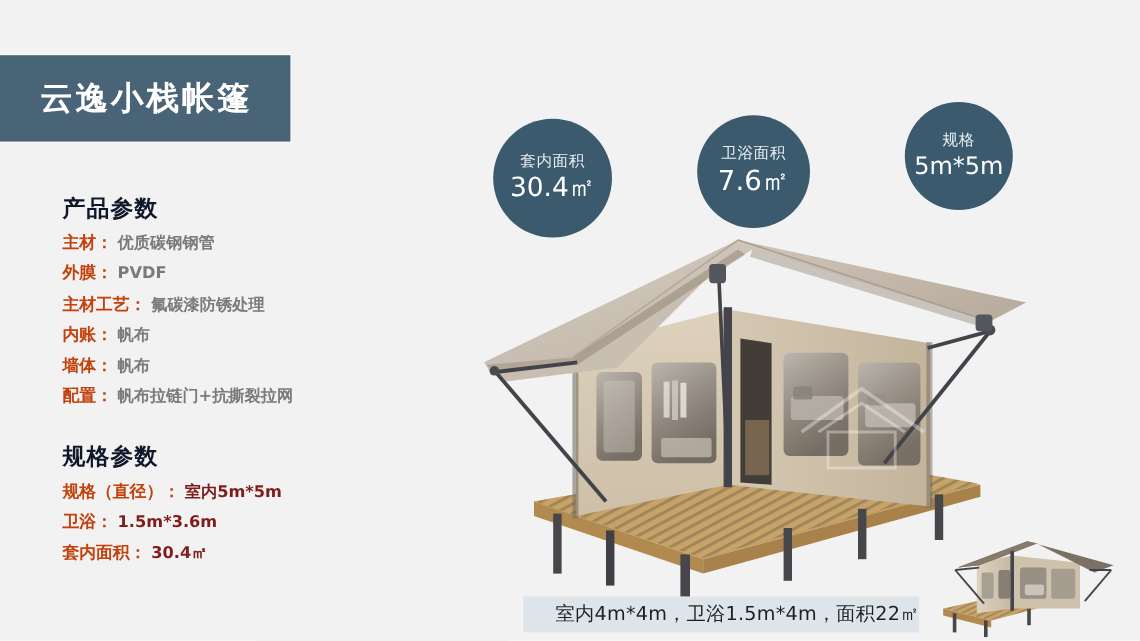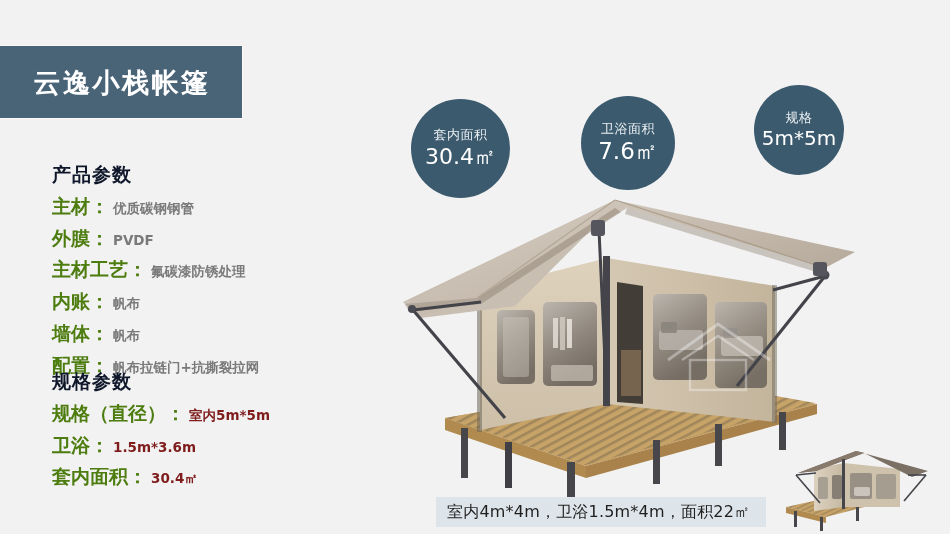--- a/index.html
+++ b/index.html
@@ -57,22 +57,22 @@
     line-height: 1.2;
   }
   .spec-row {
     display: flex;
     align-items: baseline;
     margin-bottom: 8px;
     line-height: 1.25;
     white-space: nowrap;
   }
   .spec-label {
-    color: #4d7c0f;
-    font-size: 19px;
+    color: #c2410c;
+    font-size: 14px;
     font-weight: bold;
   }
   .spec-value {
     color: #7a7a7a;
     font-size: 13.5px;
     font-weight: bold;
     margin-left: 4px;
   }
   #size-params-block .spec-value { color: #7f1d1d; }
 
@@ -110,21 +110,21 @@
   
   #caption-strip {
     position: absolute;
     left: 436px;
     top: 497px;
     width: 330px;
     height: 30px;
     background: #dee5ea;
     display: flex;
     align-items: center;
-    padding-left: 11px;
+    padding-left: 27px;
     box-sizing: border-box;
   }
   #caption-strip .caption-text {
     color: #1f1f1f;
     font-size: 16px;
     letter-spacing: 0.2px;
     white-space: nowrap;
   }
 
   

